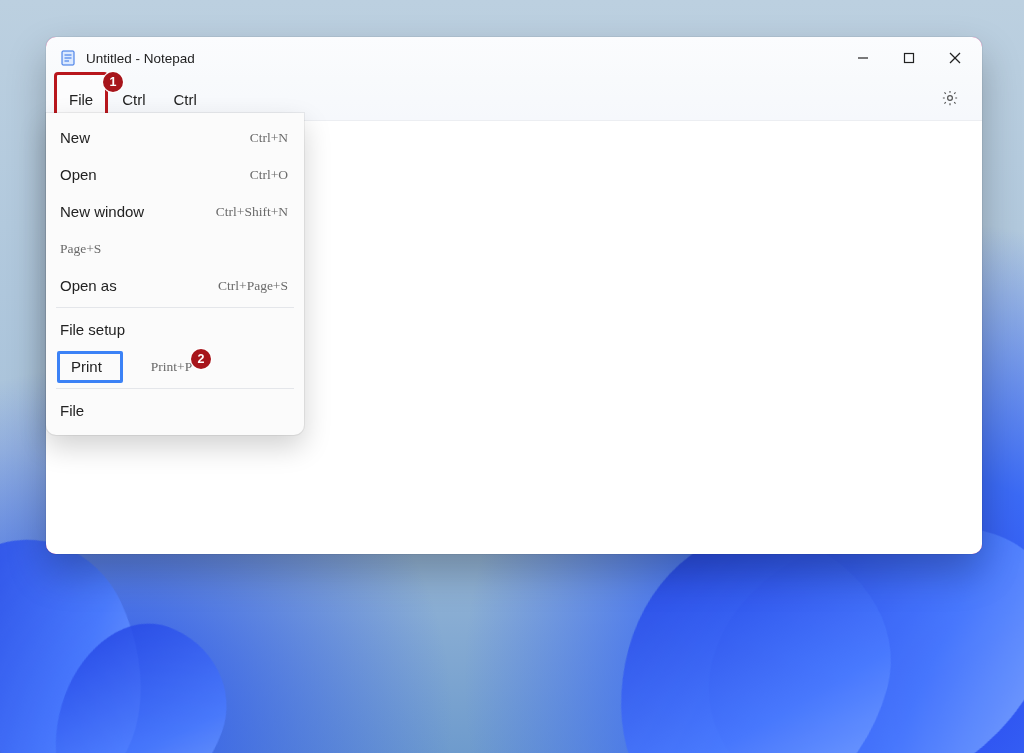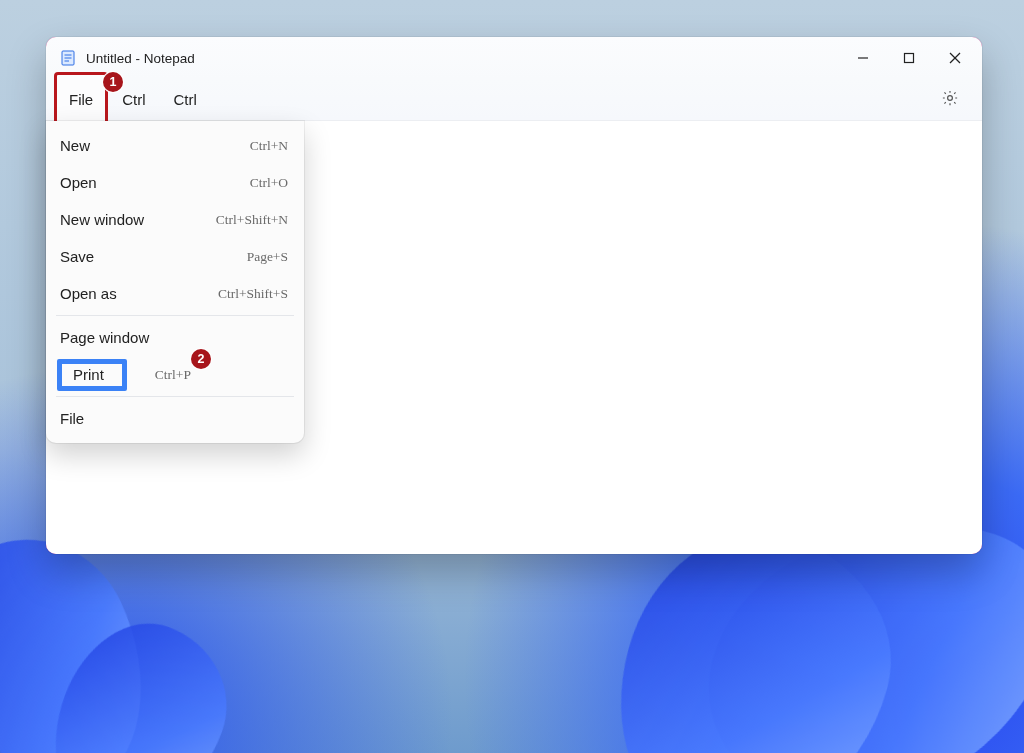--- a/index.html
+++ b/index.html
@@ -78,41 +78,41 @@
     width:32px;height:32px; display:flex; align-items:center; justify-content:center; color:#444;
   }
   .text-area{
     flex:1;
     background:#ffffff;
     border-radius:0 0 10px 10px;
   }
 
   .dropdown{
     position:absolute;
-    left:0px; top:42px;
+    left:0px; top:34px;
     width:258px;
     background:#fbfbfb;
     border-radius:0 0 10px 10px;
     box-shadow:0 12px 28px rgba(0,0,0,0.18), 0 0 0 1px rgba(0,0,0,0.06);
     padding:6px 0;
     z-index:5;
   }
   .dd-row{
     display:flex; align-items:center;
     height:37px;
     padding:0 16px 0 14px;
     font-size:15px; color:#222;
     white-space:nowrap;
     position:relative;
   }
   .dd-label{flex:1;}
   .dd-short{color:#6a6a6a; font-size:13.5px; text-align:right; flex:0 0 auto;font-family:Liberation Serif, serif;}
   .dd-sep{height:1px; background:#e4e6ea; margin:3px 10px;}
   .print-box{
-    border:5px solid #3b82f6;
+    border:3px solid #3b82f6;
     border-radius:2px;
     padding:0; margin-left:-3px;
     height:32px;
     display:flex; align-items:center;
     padding:0 18px 0 11px;
   }
 
   .badge{
     position:absolute;
     width:20px;height:20px;
@@ -192,38 +192,37 @@
       </div>
       <div class="dd-row">
         <span class="dd-label">Open</span>
         <span class="dd-short">Ctrl+O</span>
       </div>
       <div class="dd-row">
         <span class="dd-label">New window</span>
         <span class="dd-short">Ctrl+Shift+N</span>
       </div>
       <div class="dd-row">
-        <span class="dd-label">Save</span>
         <span class="dd-short">Page+S</span>
       </div>
       <div class="dd-row">
         <span class="dd-label">Open as</span>
-        <span class="dd-short">Ctrl+Shift+S</span>
+        <span class="dd-short">Ctrl+Page+S</span>
       </div>
       <div class="dd-sep"></div>
       <div class="dd-row">
-        <span class="dd-label">Page window</span>
+        <span class="dd-label">File setup</span>
         <span class="dd-short"></span>
       </div>
       <div class="dd-row">
         <span class="print-box">
           <span class="dd-label">Print</span>
         </span>
         <span style="width:28px"></span>
-        <span class="dd-short">Ctrl+P</span>
+        <span class="dd-short">Print+P</span>
       </div>
       <div class="dd-sep"></div>
       <div class="dd-row">
         <span class="dd-label">File</span>
         <span class="dd-short"></span>
       </div>
     </div>
   </div>
 
   <div class="text-area"></div>

